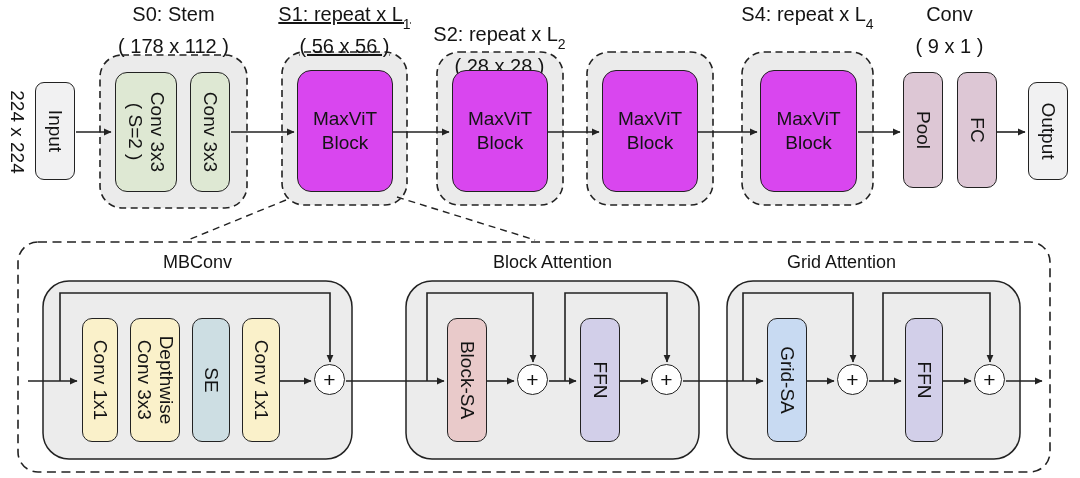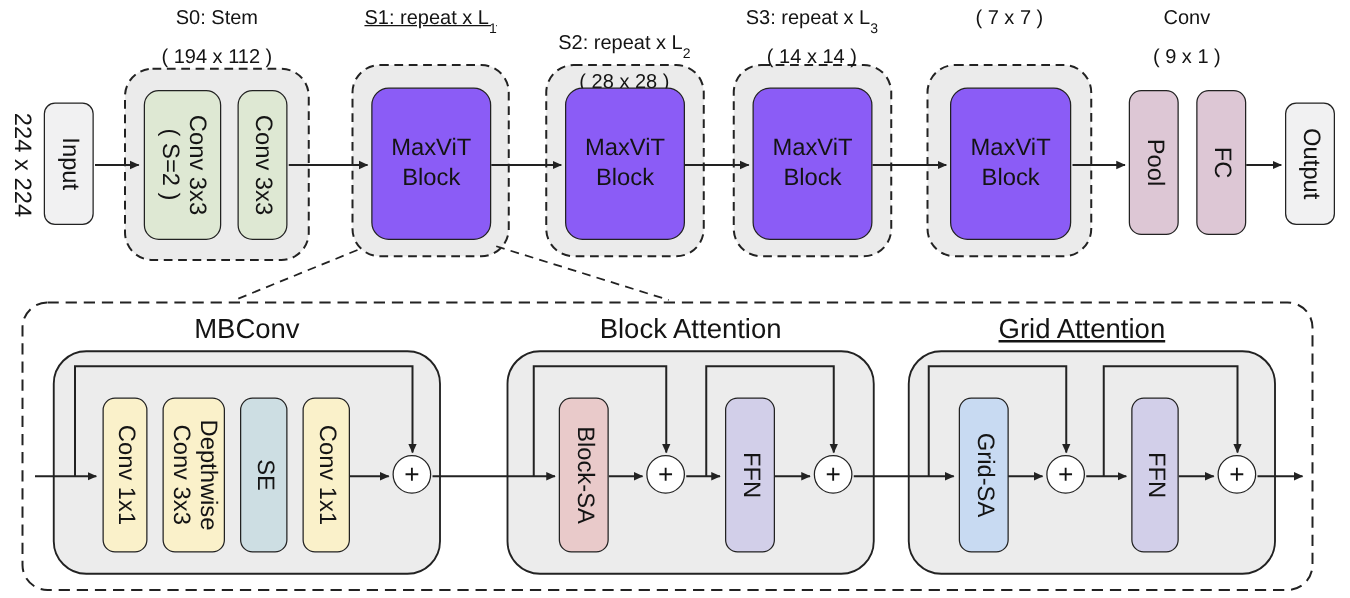--- a/index.html
+++ b/index.html
@@ -9,30 +9,30 @@
   .box{position:absolute;box-sizing:border-box;border:1.5px solid var(--line,#222);border-radius:10px;}
   .r9{border-radius:9px;} .r12{border-radius:12px;} .r14{border-radius:14px;}
   .green{background:var(--stem_conv,#dee8d3);}
   .mauve{background:var(--head_fill,#ddc7d5);}
   .io{background:var(--io_fill,#f1f1f2);}
   .yellow{background:var(--mbconv_conv,#faf1ca);}
   .seb{background:var(--se_fill,#cddee3);}
   .pinky{background:var(--block_sa,#e9caca);}
   .purp{background:var(--ffn,#d2cfe9);}
   .bluey{background:var(--grid_sa,#c8daf2);}
-  .white{background:#8b5cf6;}
+  .white{background:#d946ef;}
   .vwrap{position:absolute;left:50%;top:50%;transform:translate(-50%,-50%);
          writing-mode:vertical-rl;text-align:center;white-space:nowrap;
          font-size:19px;line-height:1.16;}
   .vline{display:block;}
   .hcenter{display:flex;align-items:center;justify-content:center;text-align:center;}
   .blocklabel{width:74px;margin:0 auto;font-size:19px;line-height:1.25;text-align:center;}
-  .stagelabel{position:absolute;text-align:center;font-size:16px;line-height:25px;}
+  .stagelabel{position:absolute;text-align:center;font-size:20px;line-height:25px;}
   .ss{font-size:0.7em;position:relative;top:3px;}
-  .grouplabel{position:absolute;text-align:center;font-size:22px;line-height:25px;}
+  .grouplabel{position:absolute;text-align:center;font-size:18px;line-height:25px;}
   .plus{position:absolute;width:31px;height:31px;border-radius:50%;background:#fff;
         border:1.5px solid var(--line,#222);display:flex;align-items:center;justify-content:center;
         font-size:21px;line-height:1;padding-bottom:1px;box-sizing:border-box;}
   .dashrect{fill:var(--stage_fill,#ebebeb);stroke:var(--line,#222);stroke-width:1.6;stroke-dasharray:7 4.5;}
   .dash2{fill:#ffffff;stroke:var(--line,#222);stroke-width:1.6;stroke-dasharray:9 5.5;}
   .solidrect{fill:var(--group_fill,#ececec);stroke:var(--line,#222);stroke-width:1.5;}
   .arrow{stroke:var(--line,#222);stroke-width:1.6;fill:none;marker-end:url(#ah);}
   .dashline{stroke:var(--line,#222);stroke-width:1.4;stroke-dasharray:7 5;fill:none;}
   .ahead{fill:var(--line,#222);}
   .vdim{position:absolute;font-size:19px;}
@@ -98,35 +98,32 @@
   </div>
 
   <div class="box io r9" style="left:35px;top:82px;width:40px;height:98px;">
     <div class="vwrap">
         <span class="vline">Input</span>
       </div>
   </div>
 
   <div class="stagelabel" style="left:98px;top:2px;width:151px;">
     <div><span>S0: Stem</span><sub class="ss"></sub></div>
-    <div>( 194 x 112 )</div>
+    <div>( 178 x 112 )</div>
   </div>
   <div class="stagelabel" style="left:269px;top:2px;width:151px;text-decoration:underline;">
     <div><span>S1: repeat x L</span><sub class="ss">1</sub></div>
+    <div>( 56 x 56 )</div>
   </div>
   <div class="stagelabel" style="left:424px;top:2px;width:151px;margin-top:20px;">
     <div><span>S2: repeat x L</span><sub class="ss">2</sub></div>
     <div>( 28 x 28 )</div>
   </div>
-  <div class="stagelabel" style="left:574px;top:2px;width:151px;">
-    <div><span>S3: repeat x L</span><sub class="ss">3</sub></div>
-    <div>( 14 x 14 )</div>
-  </div>
   <div class="stagelabel" style="left:730px;top:2px;width:155px;">
-    <div>( 7 x 7 )</div>
+    <div><span>S4: repeat x L</span><sub class="ss">4</sub></div>
   </div>
   <div class="stagelabel" style="left:872px;top:2px;width:155px;">
     <div><span>Conv</span><sub class="ss"></sub></div>
     <div>( 9 x 1 )</div>
   </div>
 
   <div class="box green r12" style="left:115px;top:72px;width:62px;height:120px;">
     <div class="vwrap">
       <span class="vline">Conv 3x3</span>
       <span class="vline">( S=2 )</span>
@@ -162,21 +159,21 @@
       </div>
   </div>
   <div class="box io r9" style="left:1028px;top:82px;width:40px;height:98px;">
     <div class="vwrap">
         <span class="vline">Output</span>
       </div>
   </div>
 
   <div class="grouplabel" style="left:43px;top:250px;width:309px;">MBConv</div>
   <div class="grouplabel" style="left:406px;top:250px;width:293px;">Block Attention</div>
-  <div class="grouplabel" style="left:719px;top:250px;width:293px;text-decoration:underline;">Grid Attention</div>
+  <div class="grouplabel" style="left:695px;top:250px;width:293px;">Grid Attention</div>
 
   <div class="box yellow" style="left:82px;top:318px;width:36px;height:124px;">
     <div class="vwrap">
         <span class="vline">Conv 1x1</span>
       </div>
   </div>
   <div class="box yellow" style="left:130px;top:318px;width:50px;height:124px;">
     <div class="vwrap">
       <span class="vline">Depthwise</span>
       <span class="vline">Conv 3x3</span>

